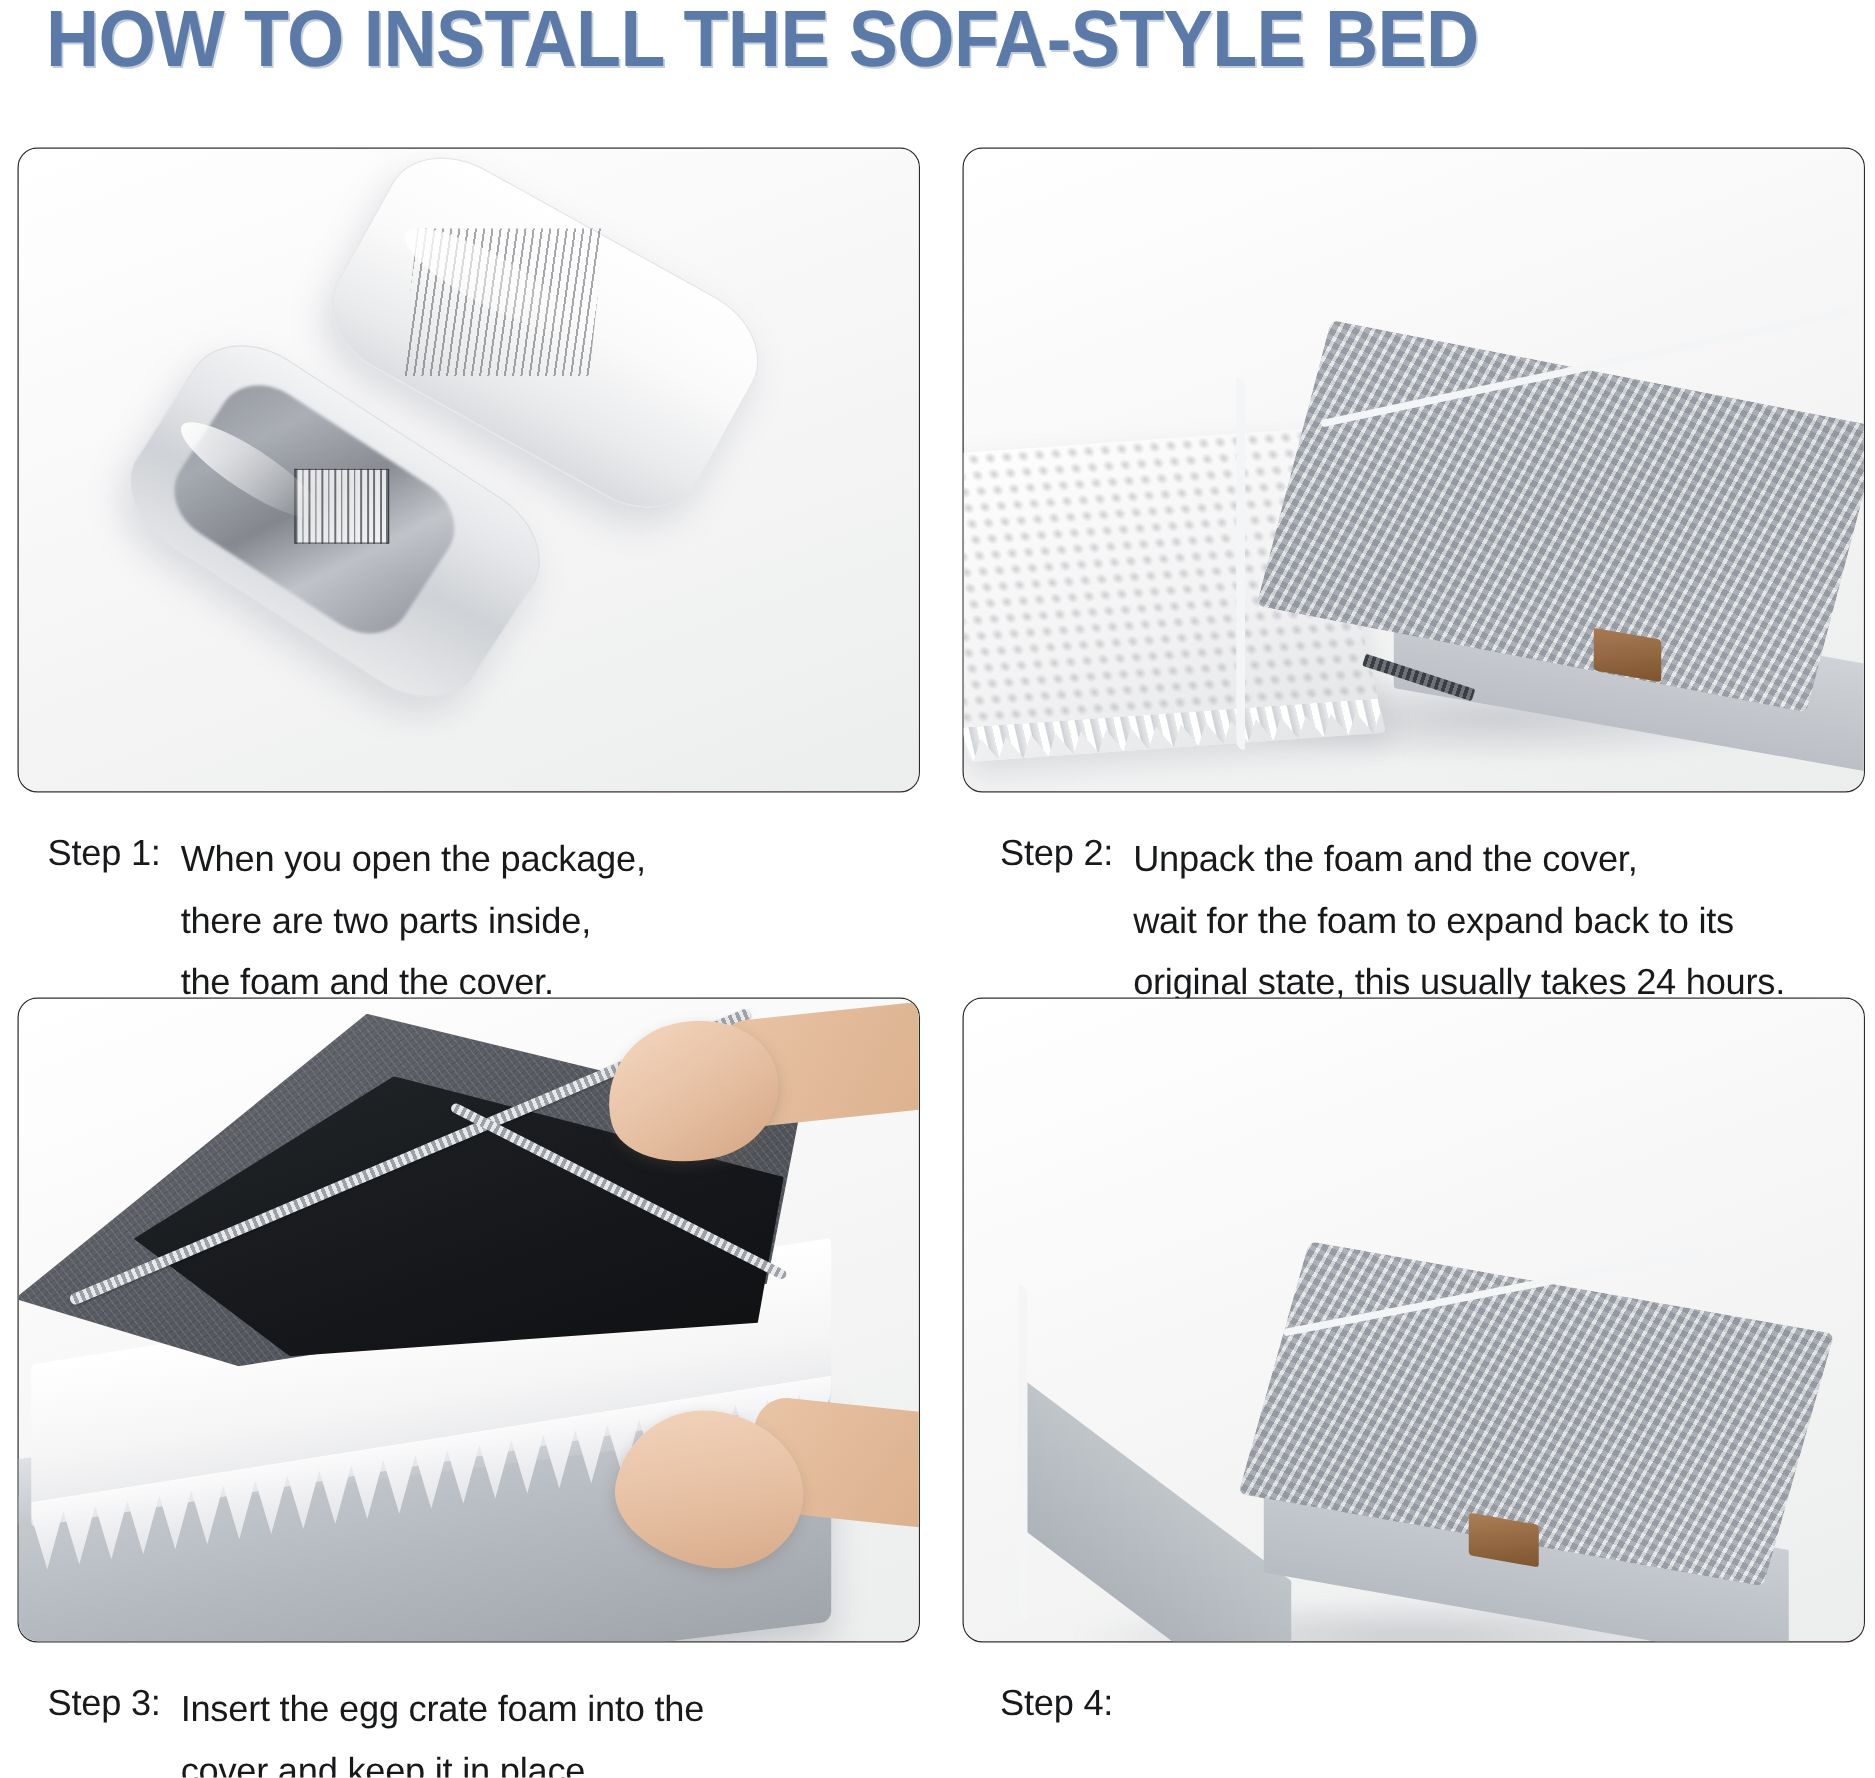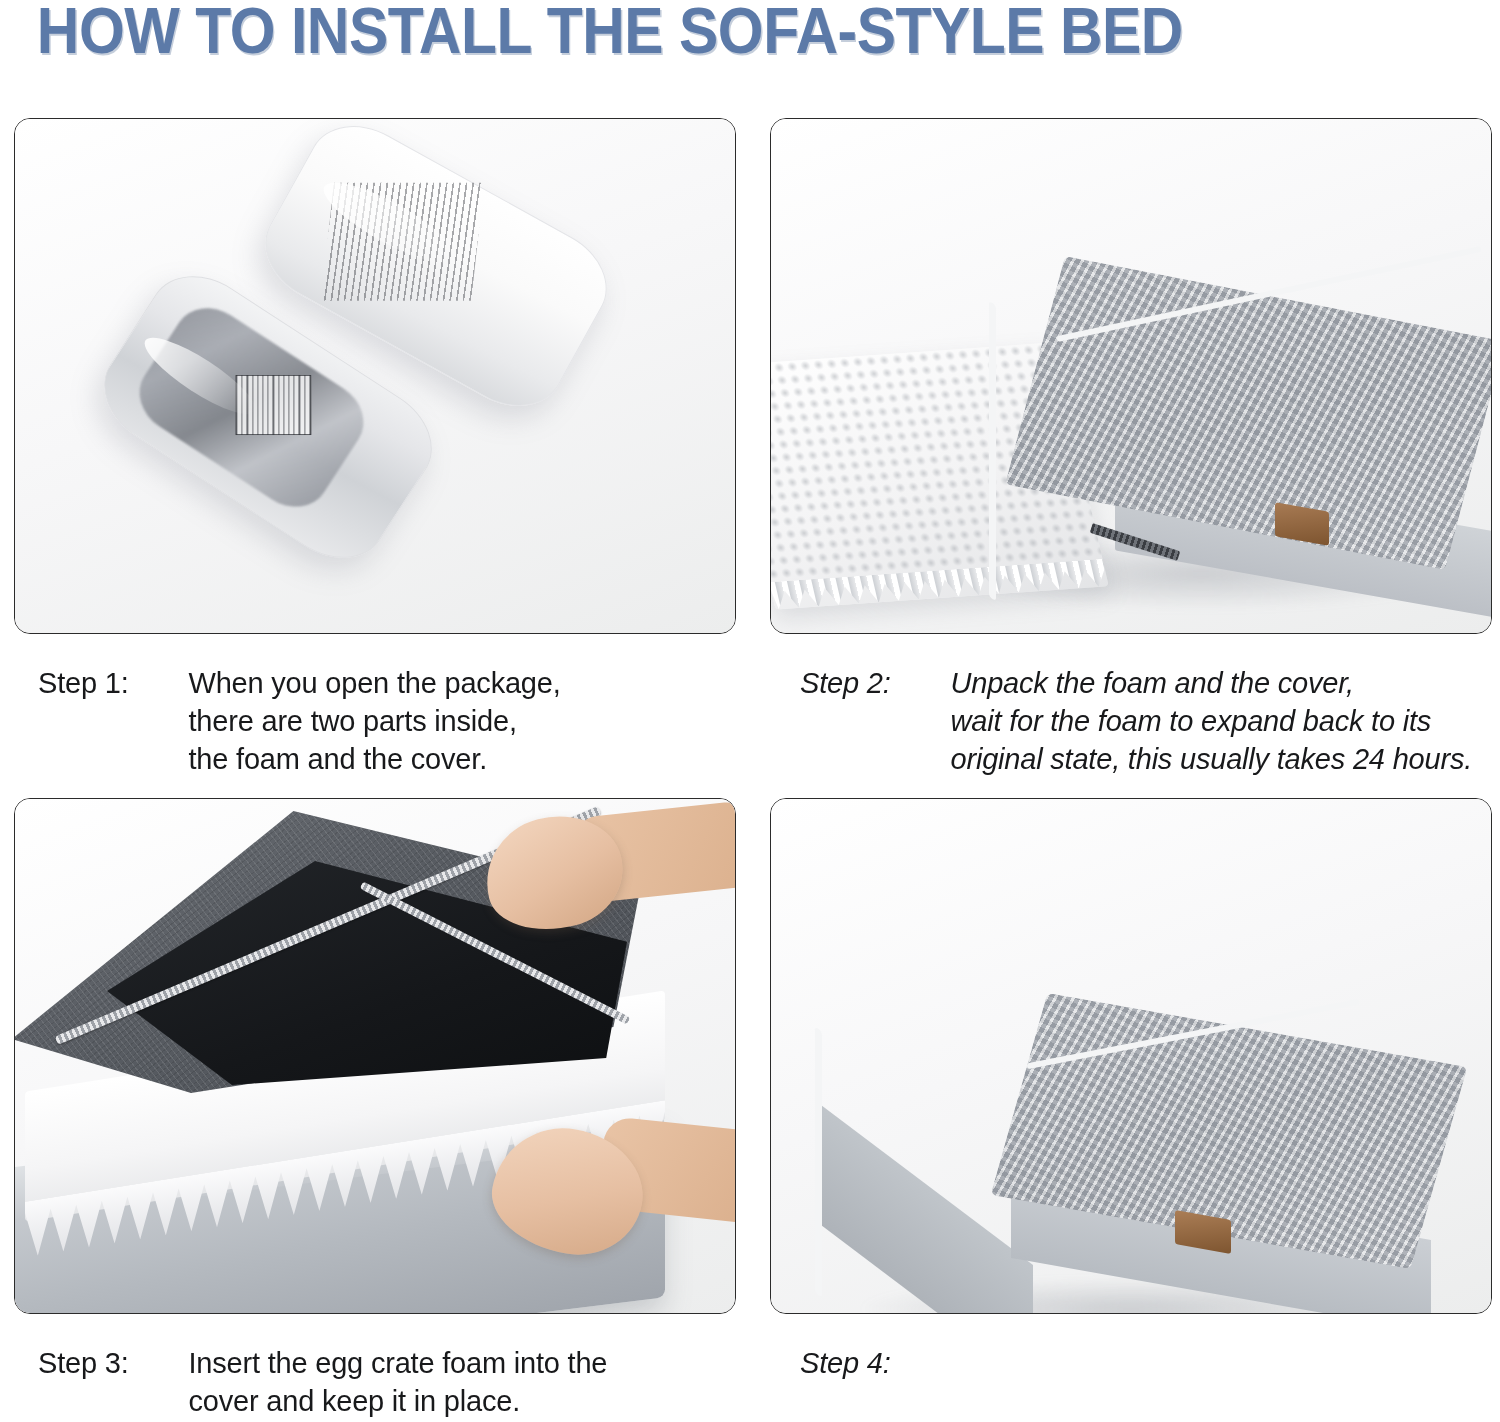--- a/index.html
+++ b/index.html
@@ -397,37 +397,36 @@
     transform: skewY(37deg);
     background: linear-gradient(180deg, #c0c5ca 0%, #aeb3b9 100%);
   }
 
   
   .caption {
     display: flex;
     align-items: flex-start;
     margin-top: 30px;
     padding-left: 24px;
-    gap: 44px;
-  }
-  .caption.col-right { padding-left: 36px; font-style: italic; }
+  }
+  .caption.col-right { padding-left: 36px; }
 
   .step-label {
     font-size: 29px;
     line-height: 38px;
     font-weight: 400;
     color: #18191b;
     white-space: nowrap;
     flex: 0 0 auto;
     padding-right: 16px;
     letter-spacing: -0.2px;
   }
   .step-text {
     font-size: 29px;
-    line-height: 38px;
+    line-height: 49px;
     font-weight: 400;
     color: #18191b;
     white-space: pre-line;
     letter-spacing: -0.2px;
   }
 </style>
 </head>
 <body>
 
 <div class="title-bar">

